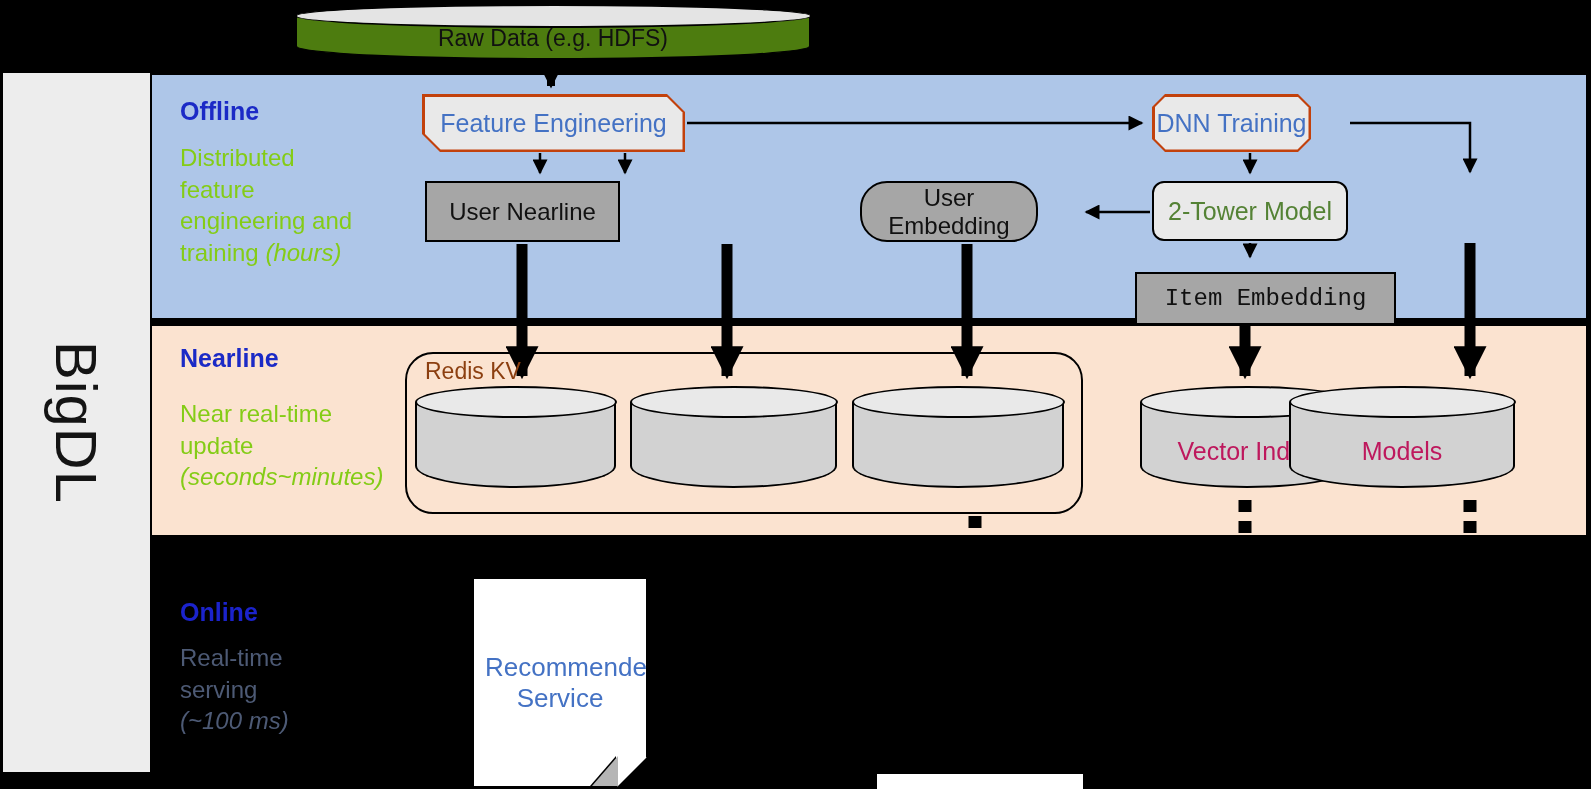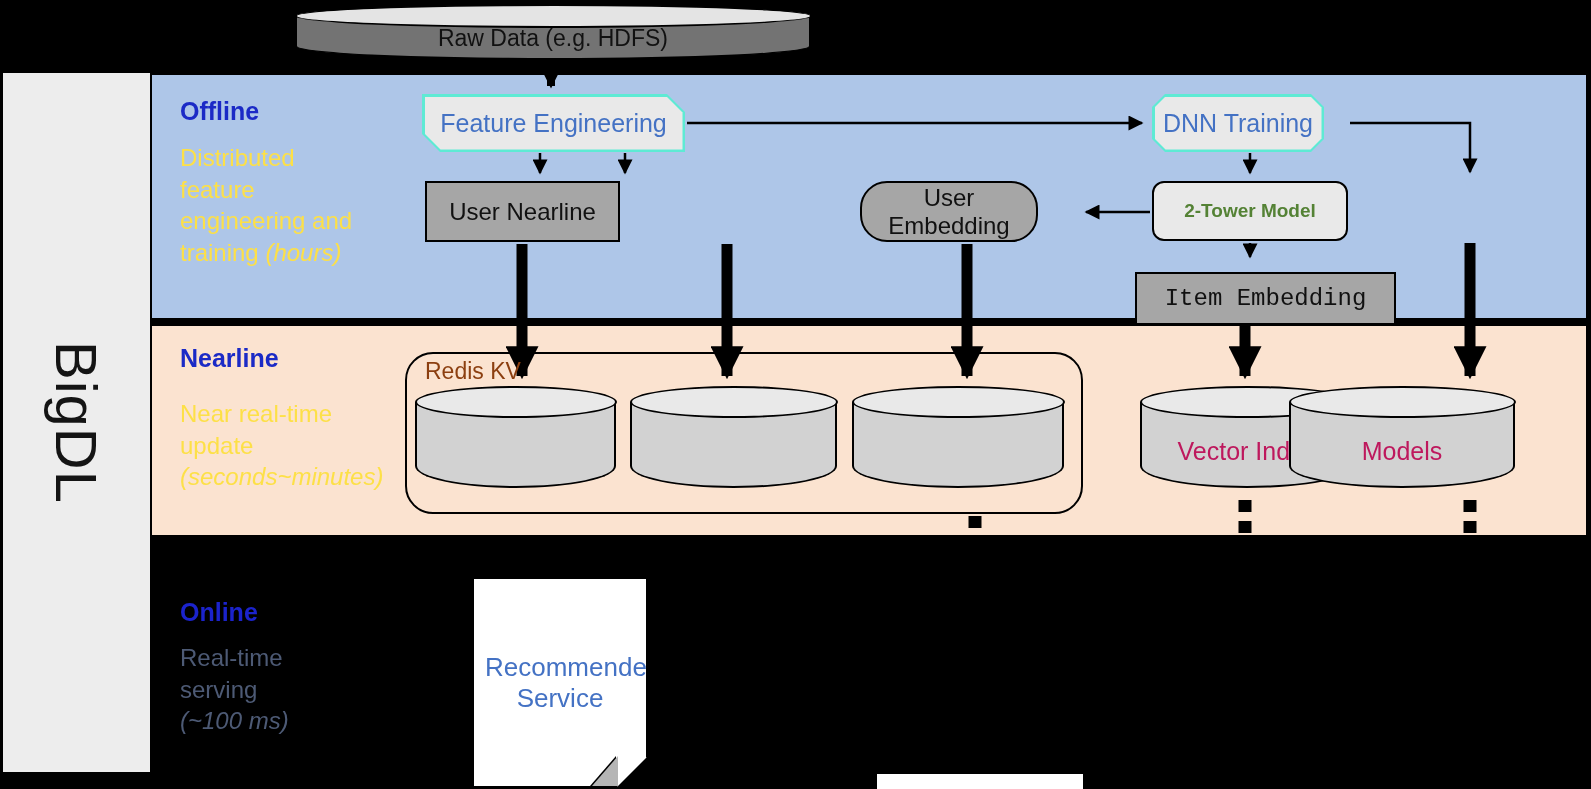--- a/index.html
+++ b/index.html
@@ -9,47 +9,47 @@
   }
   .abs{position:absolute;}
   
   .leftbar{left:3px;top:73px;width:147px;height:699px;background:#ededed;z-index:1;
            display:flex;align-items:center;justify-content:center;}
   .leftbar span{transform:rotate(90deg);font-size:58px;color:#141414;letter-spacing:1px;white-space:nowrap;}
   .panel-offline{left:152px;top:75px;width:1434px;height:243px;background:#aec6e8;z-index:1;}
   .panel-nearline{left:152px;top:326px;width:1434px;height:209px;background:#fbe3d0;z-index:1;}
   
   .sec-title{font-size:25px;font-weight:600;color:#1b2ac6;z-index:5;}
-  .sec-desc{font-size:24px;color:#fde047;line-height:1.32;z-index:5;}
+  .sec-desc{font-size:24px;color:#84cc16;line-height:1.32;z-index:5;}
   .sec-desc em{font-style:italic;}
   .t-offline{left:180px;top:97px;}
   .d-offline{left:180px;top:142px;width:192px;}
   .t-nearline{left:180px;top:344px;}
   .d-nearline{left:180px;top:398px;width:224px;}
   .t-online{left:180px;top:598px;color:#1b23cc;}
   .d-online{left:180px;top:642px;width:118px;color:#4d5a75;}
   
   .node{display:flex;align-items:center;justify-content:center;text-align:center;z-index:4;box-sizing:border-box;}
   .graybox{background:#a6a6a6;border:2.5px solid #000;font-size:24px;color:#111;}
-  .roundbox{background:#e9e9e9;border:2.5px solid #000;border-radius:12px;font-size:19px;color:#548235;font-weight:bold;}
+  .roundbox{background:#e9e9e9;border:2.5px solid #000;border-radius:12px;font-size:25px;color:#548235;}
   
-  .snip{z-index:4;background:#5eead4;text-decoration:underline;}
+  .snip{z-index:4;background:#c2410c;text-decoration:underline;}
   .snip .inner{position:absolute;inset:2.5px;background:#e9e9e9;display:flex;align-items:center;justify-content:center;font-size:25px;color:#4472c4;}
   .snip-fe{clip-path:polygon(0 0,calc(100% - 18px) 0,100% 18px,100% 100%,18px 100%,0 calc(100% - 18px));}
   .snip-fe .inner{clip-path:polygon(0 0,calc(100% - 16px) 0,100% 16px,100% 100%,16px 100%,0 calc(100% - 16px));}
   .snip-dnn{clip-path:polygon(13px 0,calc(100% - 13px) 0,100% 13px,100% calc(100% - 13px),calc(100% - 13px) 100%,13px 100%,0 calc(100% - 13px),0 13px);}
   .snip-dnn .inner{clip-path:polygon(11px 0,calc(100% - 11px) 0,100% 11px,100% calc(100% - 11px),calc(100% - 11px) 100%,11px 100%,0 calc(100% - 11px),0 11px);}
   
   .cyl{background:#d2d2d2;border:2.5px solid #000;border-top:none;
        border-radius:0 0 50% 50% / 0 0 22px 22px;z-index:4;}
   .cyl::before{content:"";position:absolute;left:-2.5px;right:-2.5px;top:-16px;height:32px;
        background:#e9e9e9;border:2.5px solid #000;border-radius:50%;box-sizing:border-box;}
   .cyl .lbl{position:absolute;left:0;right:0;top:14px;bottom:0;display:flex;align-items:center;justify-content:center;
        font-size:25px;color:#be185d;}
-  .cyl-raw{left:295px;top:16px;width:512px;height:42px;background:#737373;
+  .cyl-raw{left:295px;top:16px;width:512px;height:42px;background:#4d7c0f;
        border-radius:0 0 50% 50% / 0 0 14px 14px;}
   .cyl-raw::before{top:-12px;height:24px;background:#e4e4e4;}
   .cyl-raw .lbl{top:2px;font-size:23px;color:#111;}
   
   .redisbox{left:405px;top:352px;width:678px;height:162px;border:2.5px solid #000;border-radius:28px;z-index:2;box-sizing:border-box;}
   .redislbl{left:425px;top:358px;font-size:23px;color:#8c3f10;z-index:3;}
   
   .svc{background:#fff;font-size:25px;color:#4472c4;z-index:4;display:flex;align-items:center;justify-content:center;text-align:center;position:relative;}
   .svc::after{content:"";position:absolute;right:0;bottom:0;width:0;height:0;
       border-left:13px solid transparent;border-bottom:13px solid #0a0a0a;}
@@ -118,21 +118,21 @@
 
     <path d="M975,516 V536" stroke="#000" stroke-width="13" stroke-dasharray="12 9" fill="none"></path>
     <polygon points="957,538 993,538 975,556" fill="#000"></polygon>
     <path d="M1245,500 V536" stroke="#000" stroke-width="13" stroke-dasharray="12 9" fill="none"></path>
     <path d="M1470,500 V536" stroke="#000" stroke-width="13" stroke-dasharray="12 9" fill="none"></path>
   </svg>
 
   <div class="abs snip snip-fe" style="left:422px;top:94px;width:263px;height:58px;">
     <div class="inner">Feature Engineering</div>
   </div>
-  <div class="abs snip snip-dnn" style="left:1152px;top:94px;width:172px;height:58px;text-align:right;">
+  <div class="abs snip snip-dnn" style="left:1152px;top:94px;width:159px;height:58px;text-align:right;">
     <div class="inner">DNN Training</div>
   </div>
   <div class="abs node graybox" style="left:425px;top:181px;width:195px;height:61px;">User Nearline</div>
   <div class="abs node graybox" style="left:860px;top:181px;width:178px;height:61px;border-radius:27px;">User Embedding</div>
   <div class="abs node roundbox" style="left:1152px;top:181px;width:196px;height:60px;">2-Tower Model</div>
   <div class="abs node graybox" style="left:1135px;top:272px;width:261px;height:53px;font-family:Liberation Mono, monospace;">Item Embedding</div>
 
   <div class="abs redisbox"></div>
   <div class="abs redislbl">Redis KV</div>
   <div class="abs cyl" style="left:415px;top:402px;width:197px;height:84px;"></div>

